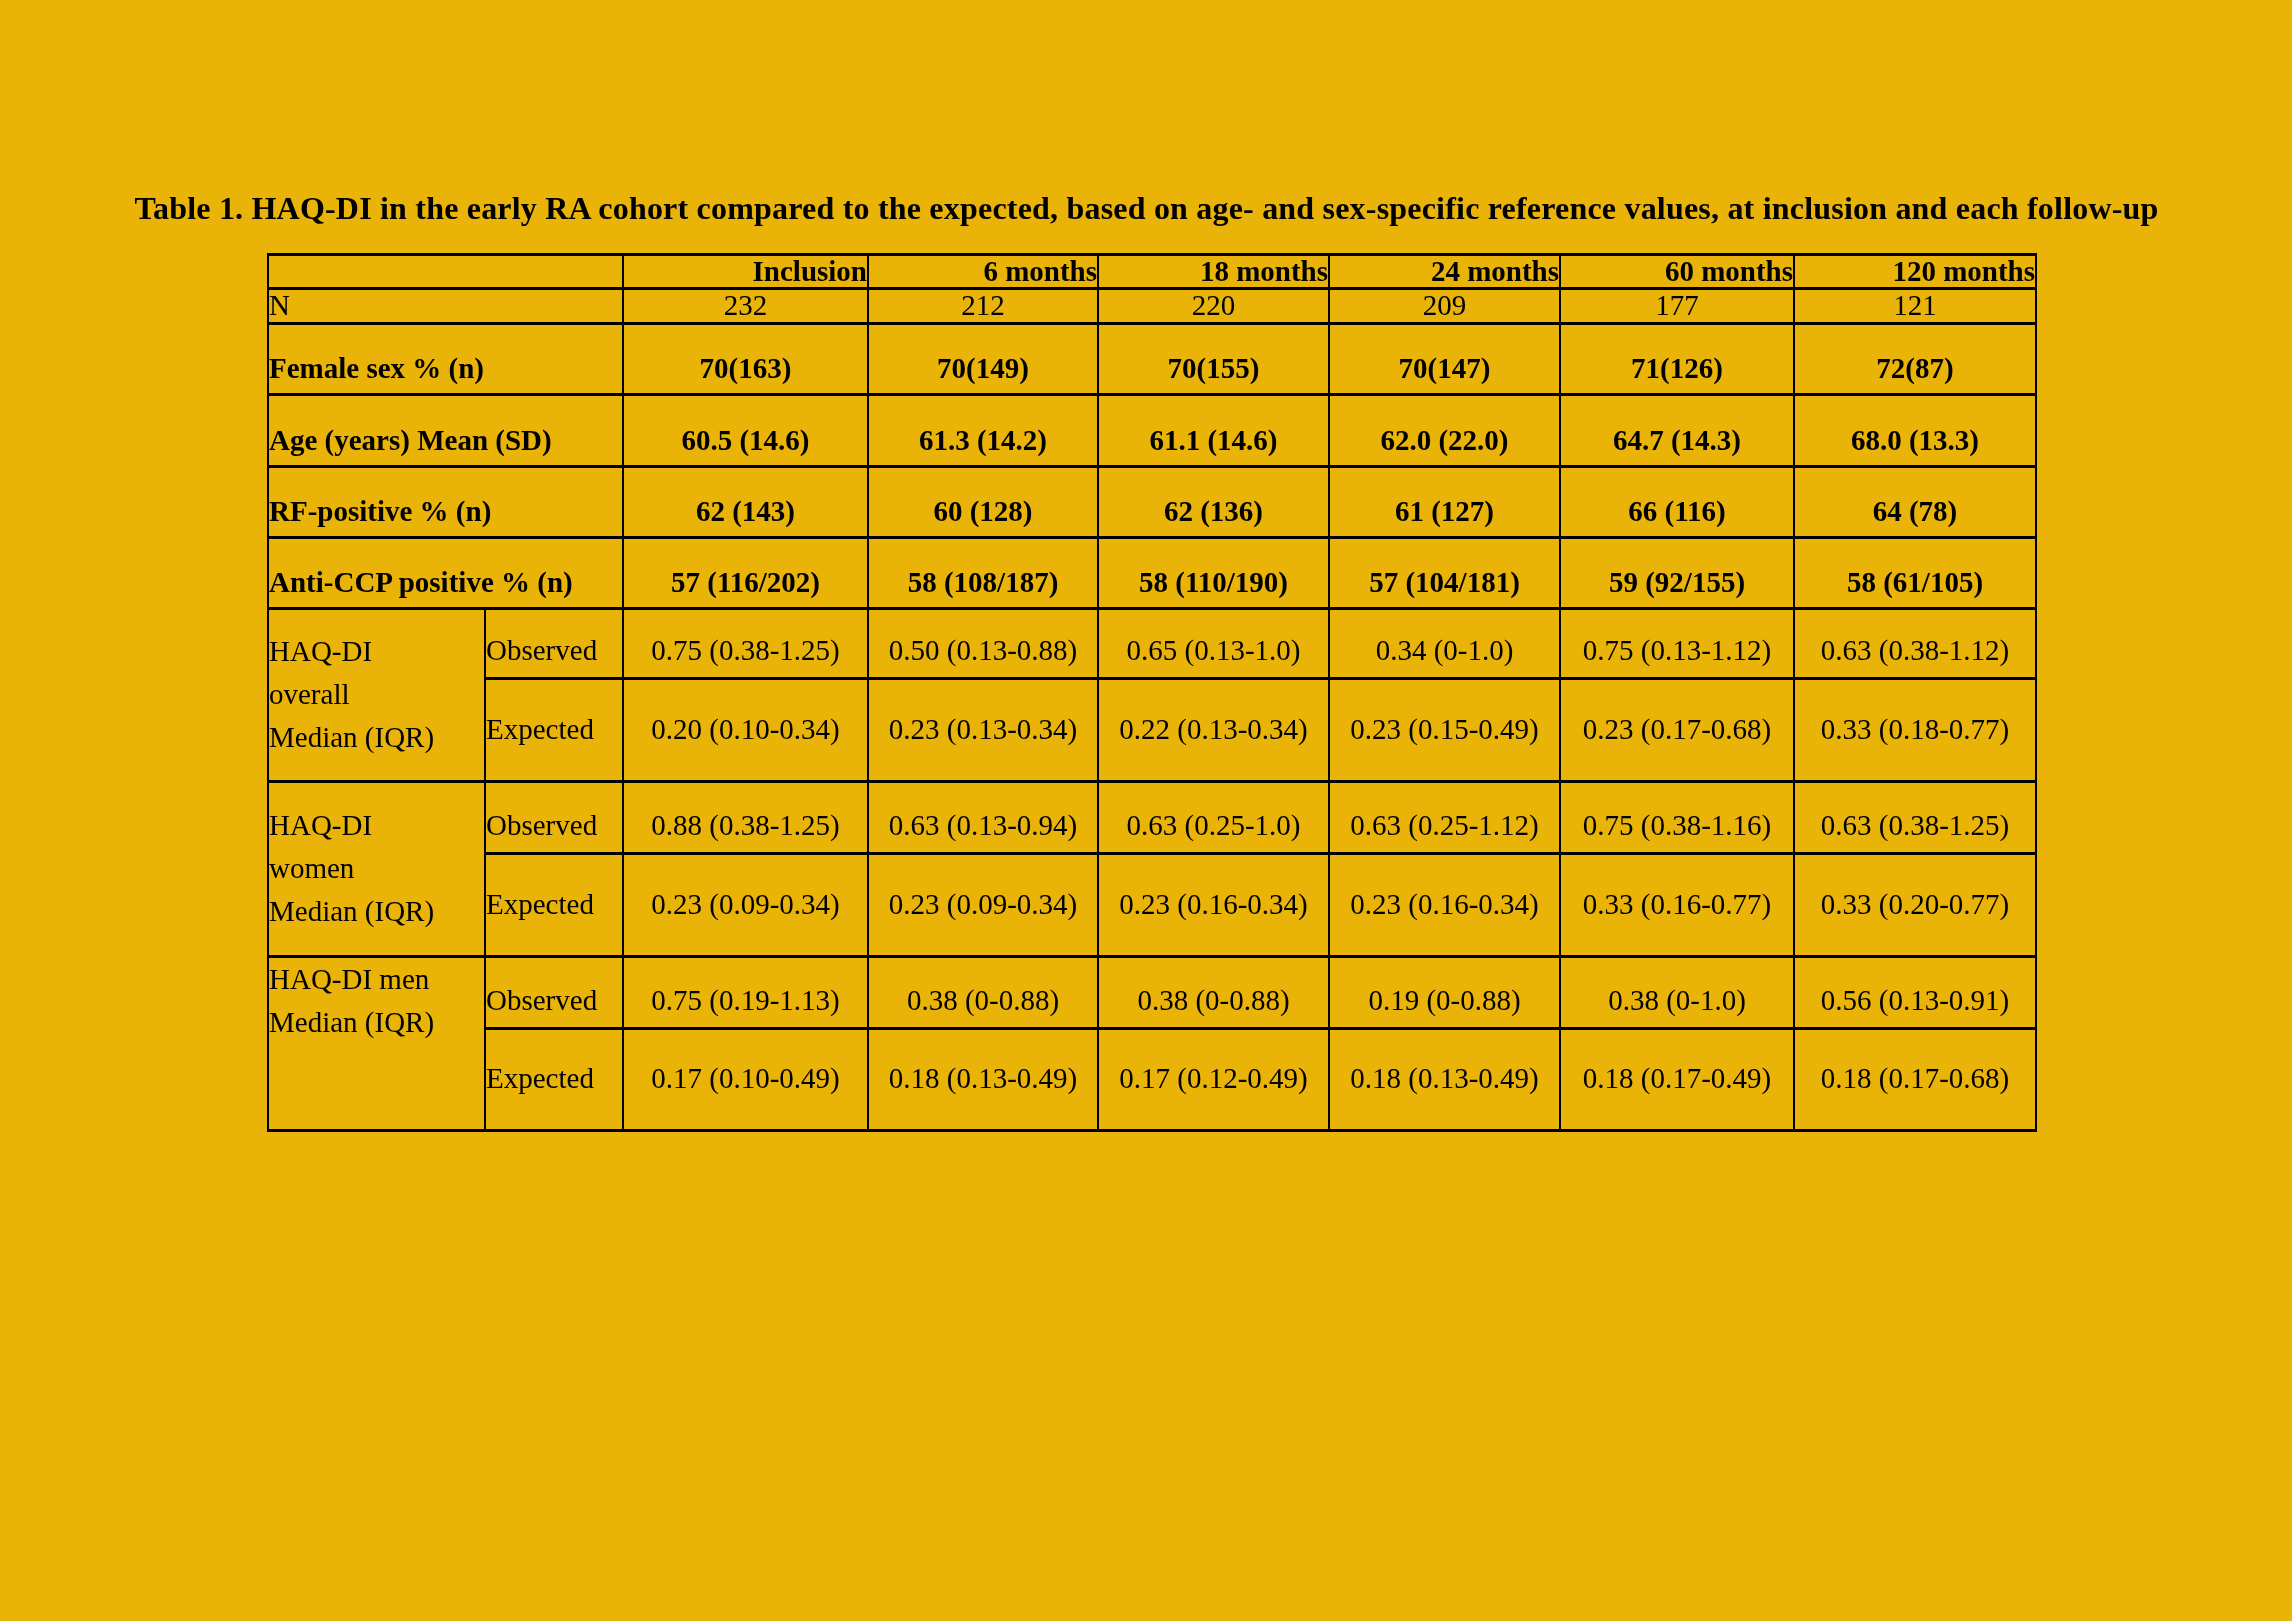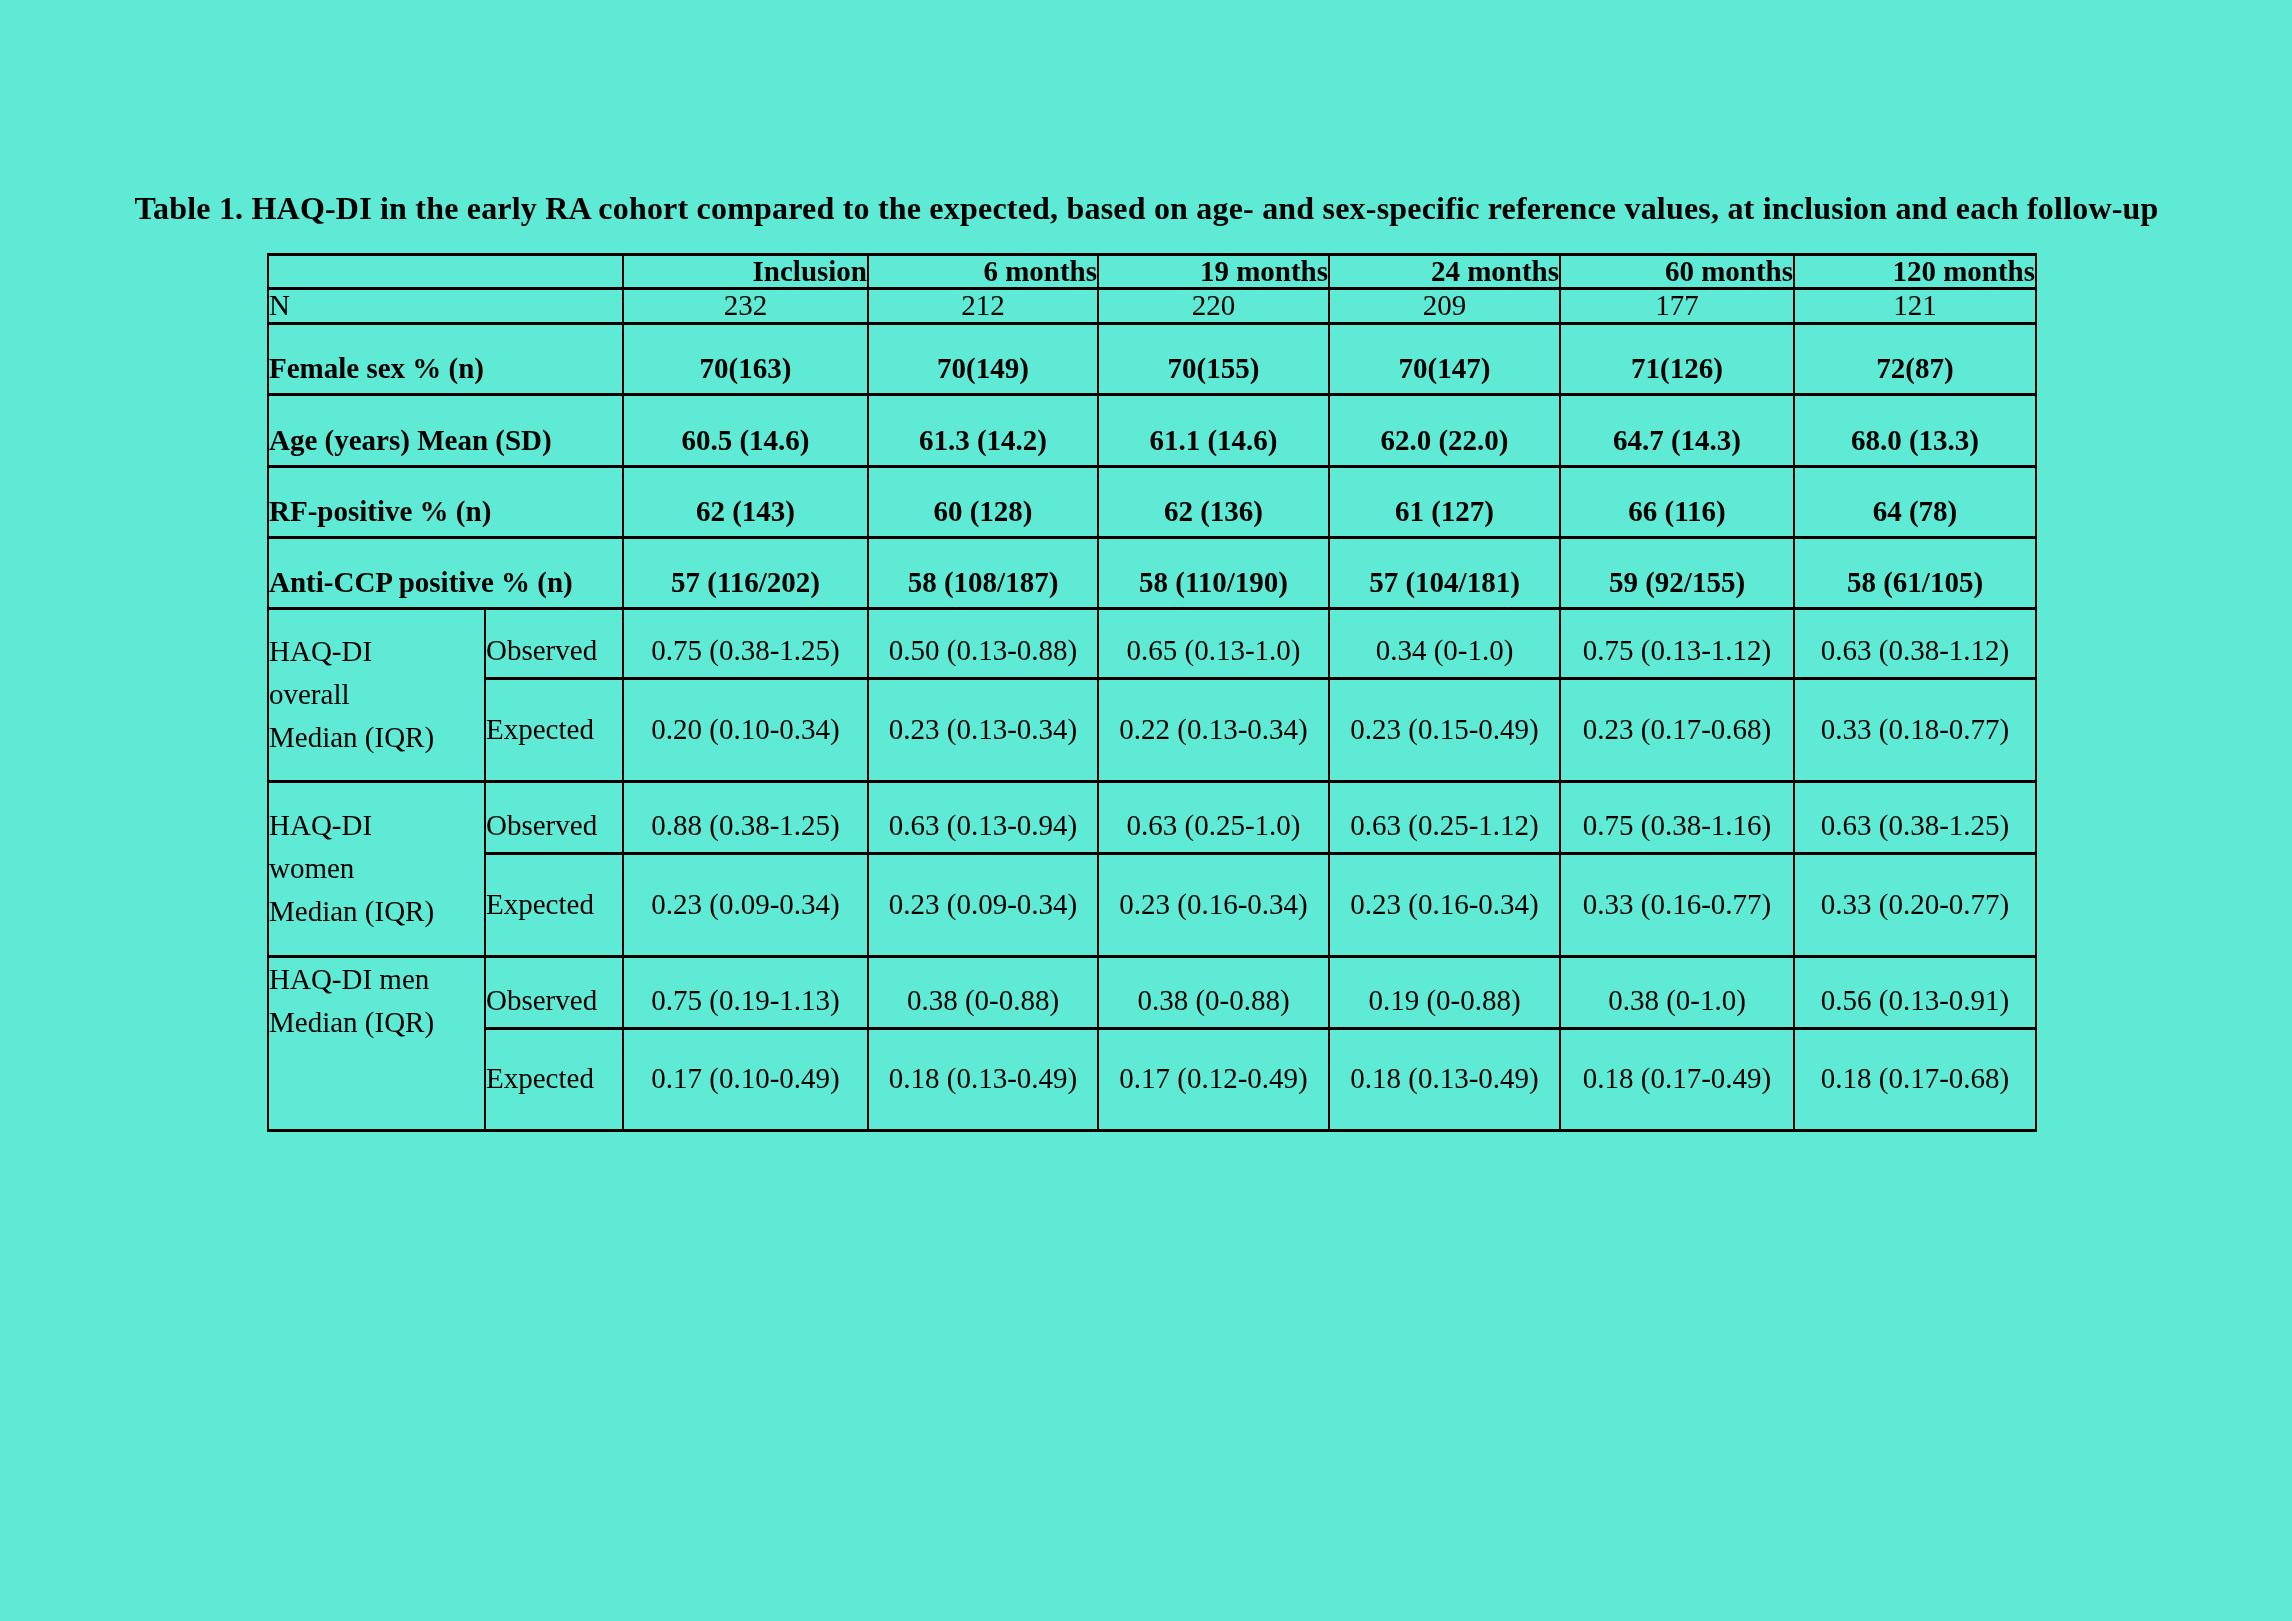--- a/index.html
+++ b/index.html
@@ -1,20 +1,20 @@
 <!DOCTYPE html>
 <html><head>
 <meta charset="utf-8">
 <style>
   html, body { margin: 0; padding: 0; background: #ffffff; }
   .page {
     position: relative;
     width: 2293px;
     height: 1621px;
-    background: #5eead4;
+    background: #eab308;
     font-family: "Liberation Serif", serif;
     color: #000000;
     overflow: hidden;
   }
   .title {
     position: absolute;
     top: 190px;
     left: 0;
     width: 2293px;
     text-align: center;
@@ -84,21 +84,21 @@
         <col style="width:231px">
         <col style="width:234px">
         <col style="width:242px">
     </colgroup>
 
     <tbody>
         <tr class="r-head">
       <td class="lab" colspan="2"></td>
       <th class="col">Inclusion</th>
       <th class="col">6 months</th>
-      <th class="col">19 months</th>
+      <th class="col">18 months</th>
       <th class="col">24 months</th>
       <th class="col">60 months</th>
       <th class="col">120 months</th>
     </tr>
 
     <tr class="r-n">
       <td class="lab" colspan="2">N</td>
       <td class="val">232</td>
       <td class="val">212</td>
       <td class="val">220</td>

